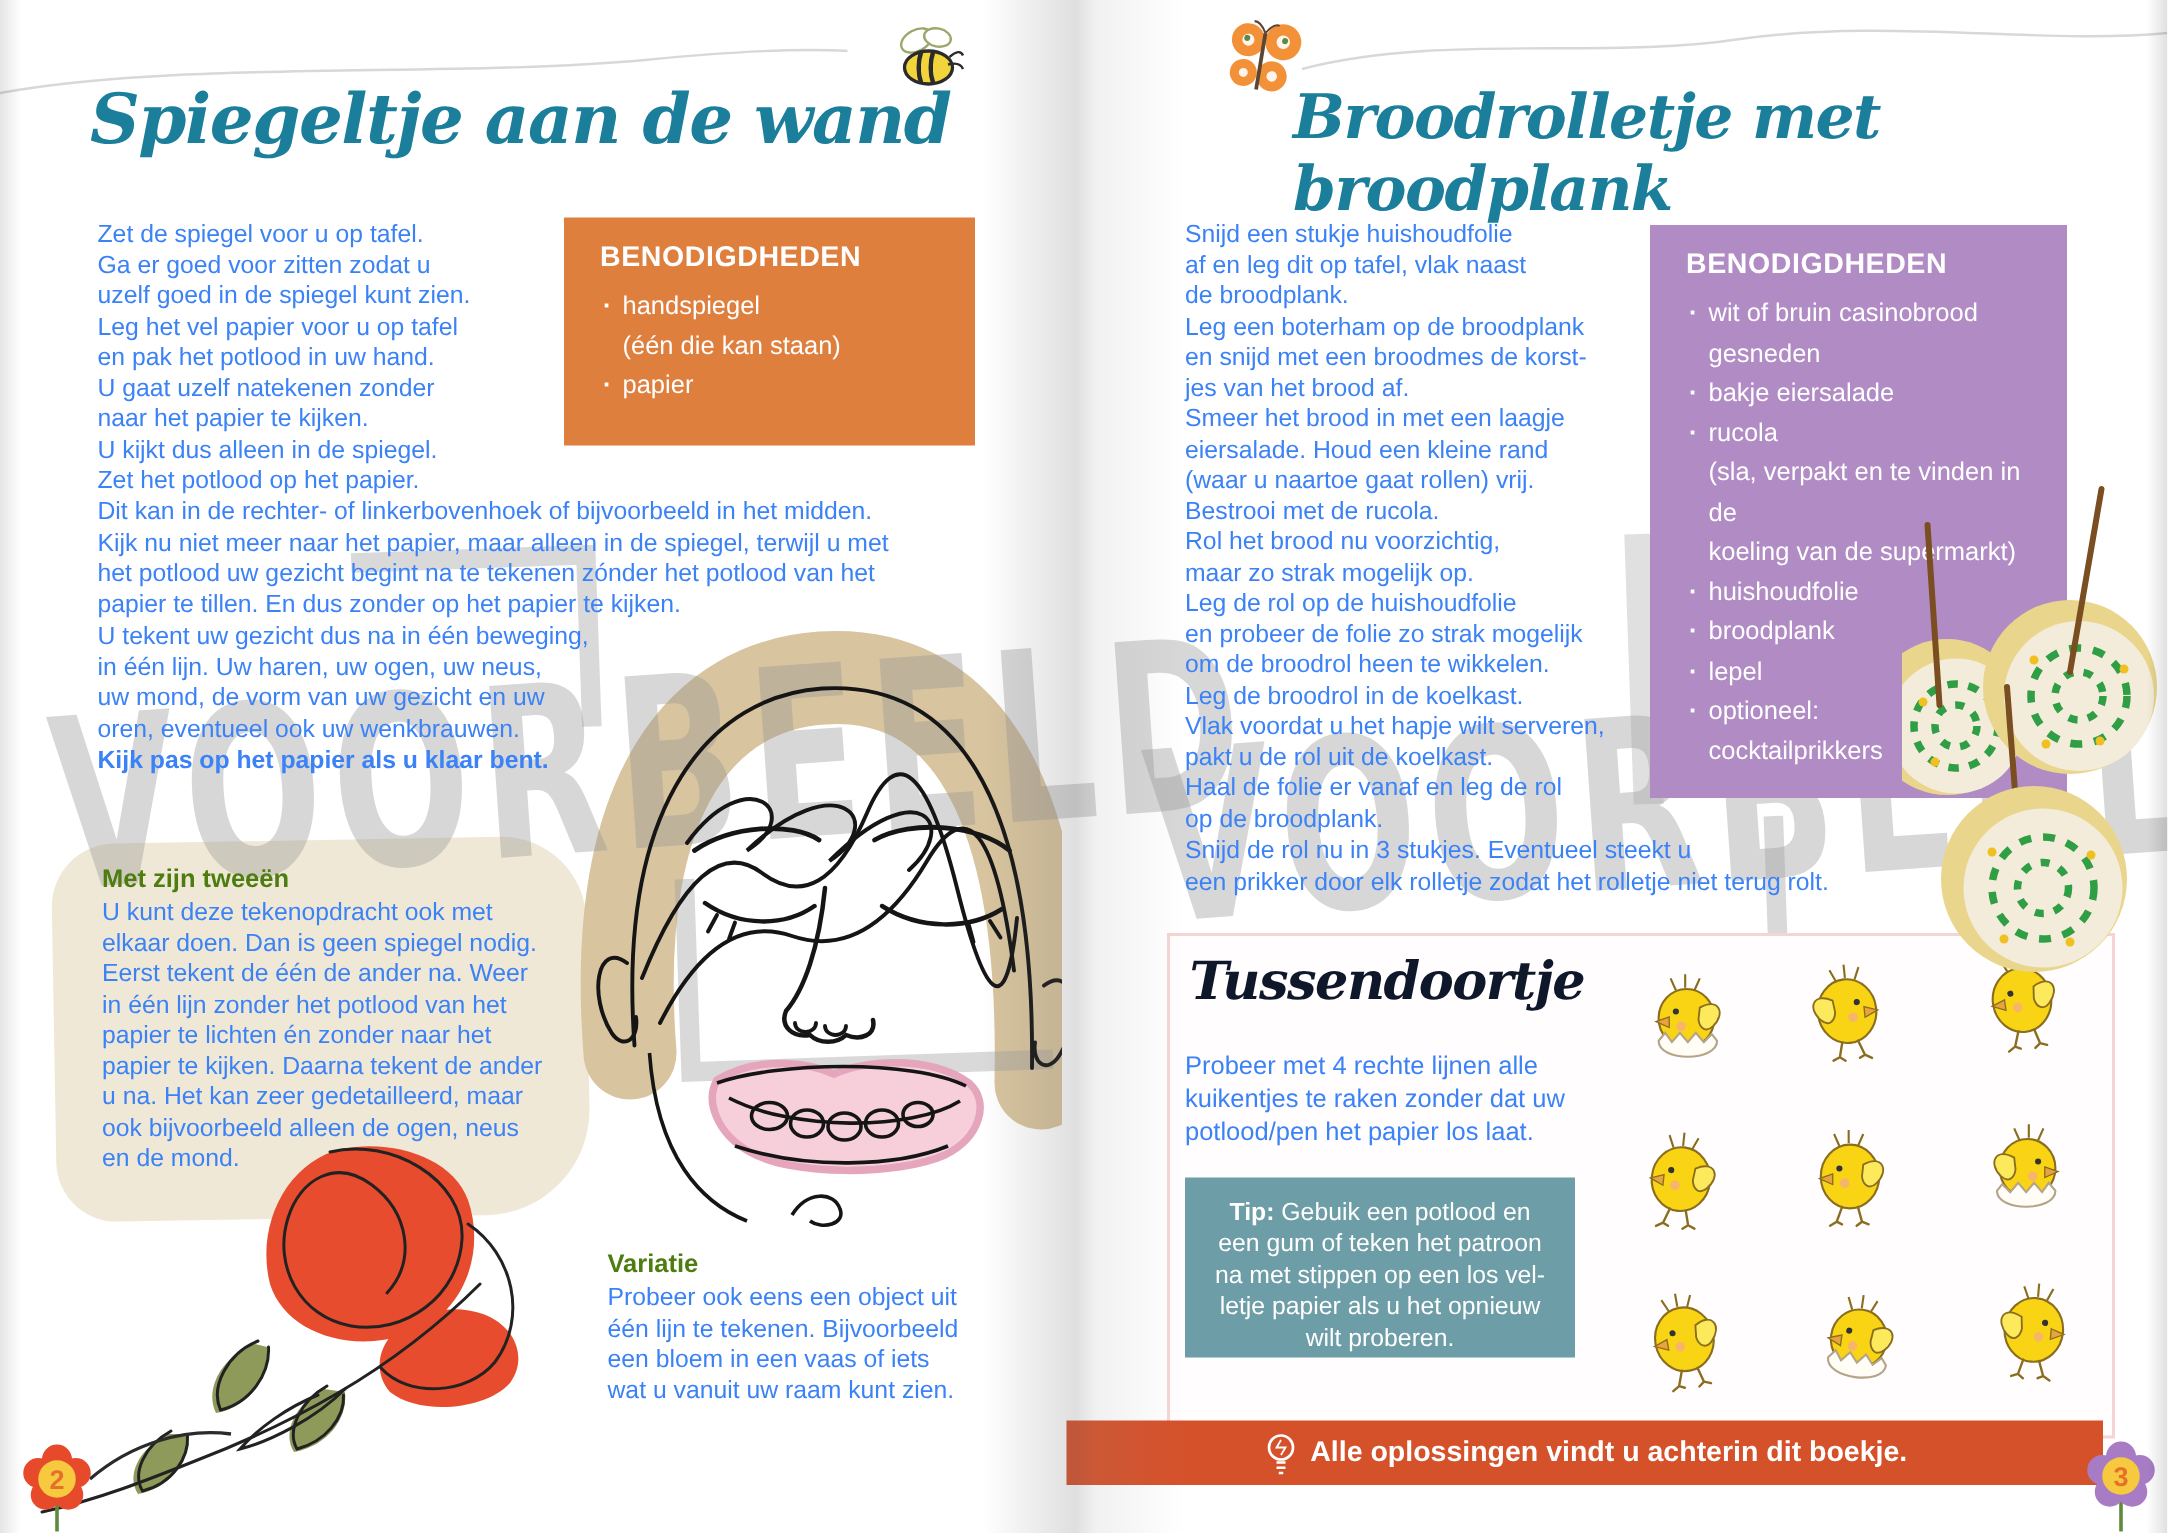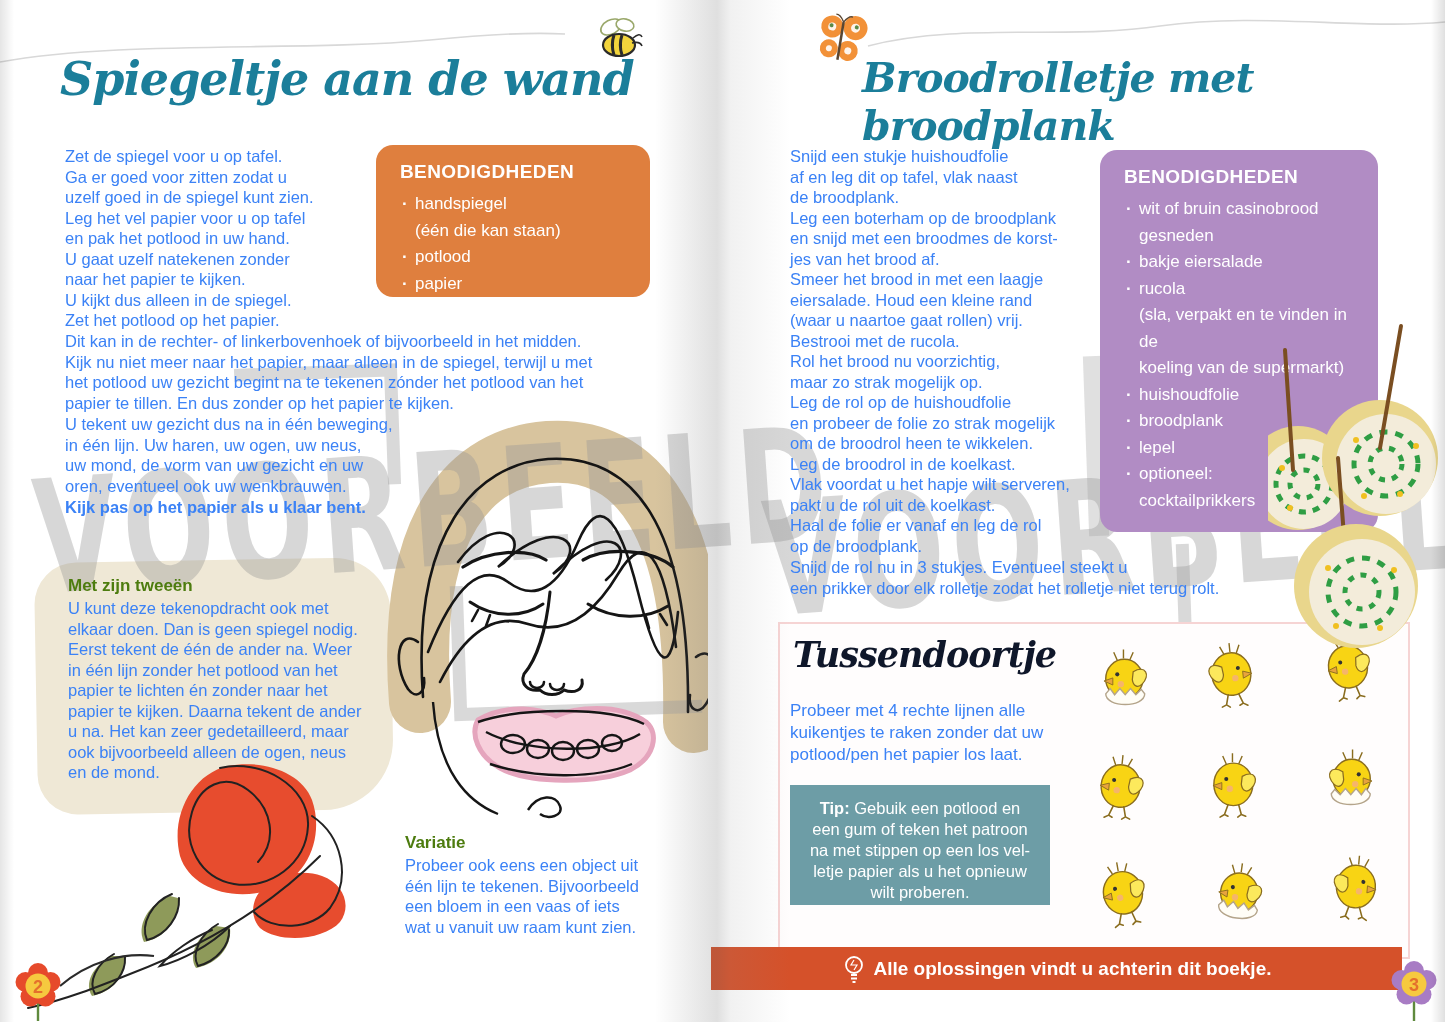--- a/index.html
+++ b/index.html
@@ -8,21 +8,21 @@
   .abs{position:absolute;}
   .z1{z-index:1}.z3{z-index:3}.z4{z-index:4}
   
   .bodytext{position:absolute;font-size:16.5px;line-height:20.5px;color:#3b82f6;white-space:pre-line;z-index:3;}
   .boldline{font-weight:bold;}
   .subhead{position:absolute;font-size:17px;font-weight:bold;color:#4d7c0f;z-index:3;}
   
   .script-title{position:absolute;font-family:"DejaVu Serif",serif;font-style:italic;font-weight:bold;
                 letter-spacing:-1px;z-index:3;}
   
-  .sup-box{position:absolute;z-index:3;color:#fff;padding:16px 18px 0 24px;box-sizing:border-box;border-radius:17px;}
+  .sup-box{position:absolute;z-index:3;color:#fff;padding:16px 18px 0 24px;box-sizing:border-box;}
   .sup-heading{font-weight:bold;font-size:19px;letter-spacing:.4px;margin-bottom:8px;}
   .sup-item{font-size:17px;line-height:26.5px;padding-left:15px;position:relative;}
   .sup-item.bullet::before{content:"\00B7";position:absolute;left:2px;font-weight:bold;}
   
   .watermark{position:absolute;z-index:2;font-family:"DejaVu Sans",sans-serif;font-weight:bold;
              font-size:150px;letter-spacing:10px;color:rgba(150,150,150,0.38);
              transform:rotate(-4deg) scaleX(0.72) scaleY(1.05);transform-origin:left top;white-space:nowrap;}
   .bracket{position:absolute;z-index:2;}
   
   .blob{position:absolute;background:#efe8d6;z-index:1;}
@@ -113,21 +113,20 @@
   <div class="bodytext" style="left:65px;top:414px;width:340px">U tekent uw gezicht dus na in één beweging,
 in één lijn. Uw haren, uw ogen, uw neus,
 uw mond, de vorm van uw gezicht en uw
 oren, eventueel ook uw wenkbrauwen.</div>
   <div class="bodytext boldline" style="left:65px;top:497px;width:340px">Kijk pas op het papier als u klaar bent.</div>
 
   <div class="sup-box" style="left:376px;top:145px;width:274px;height:152px;background:#df7f3e">
     <div class="sup-heading">BENODIGDHEDEN</div>
     <div class="sup-item bullet">handspiegel</div>
     <div class="sup-item cont">(één die kan staan)</div>
-    <div class="sup-item bullet">potlood</div>
     <div class="sup-item bullet">papier</div>
   </div>
 
   <div class="blob" style="left:36px;top:560px;width:356px;height:252px;border-radius:42px 56px 70px 40px;transform:rotate(-1deg)"></div>
 
   <div class="subhead" style="left:68px;top:576px">Met zijn tweeën</div>
   <div class="bodytext" style="left:68px;top:598px;width:320px">U kunt deze tekenopdracht ook met
 elkaar doen. Dan is geen spiegel nodig.
 Eerst tekent de één de ander na. Weer
 in één lijn zonder het potlood van het

